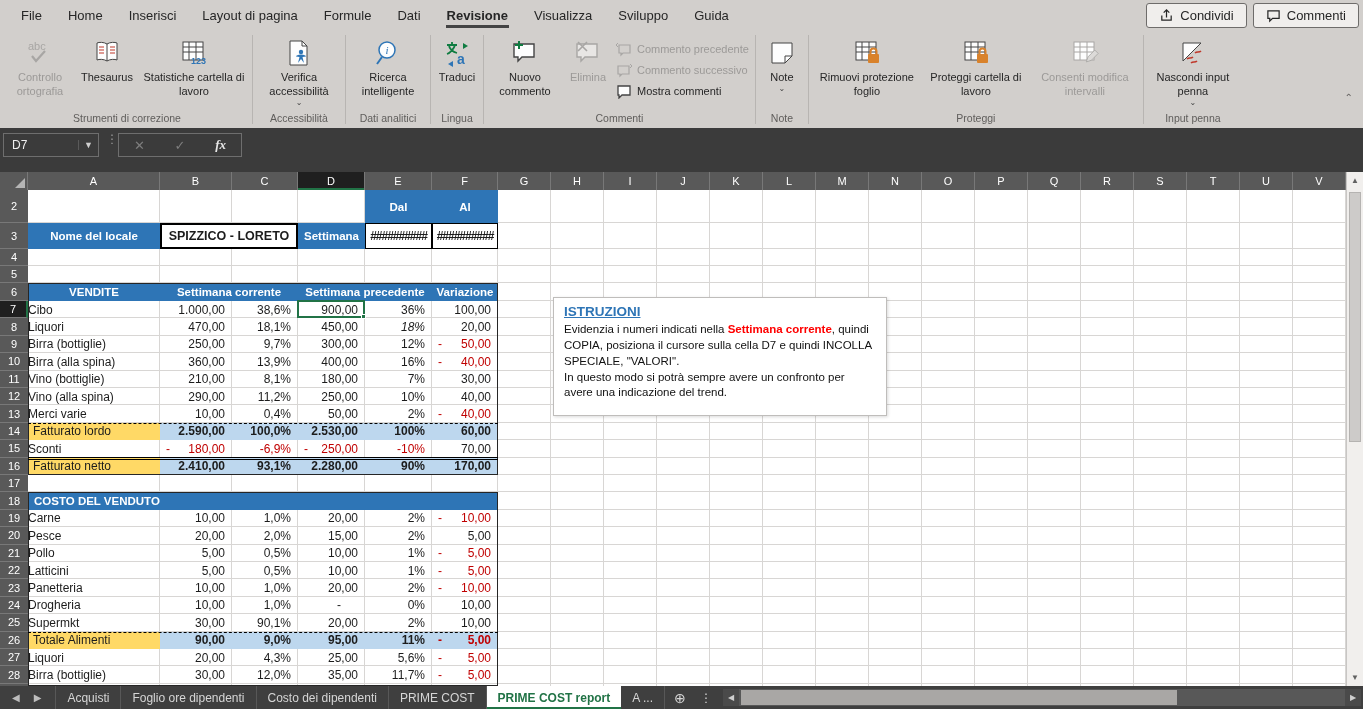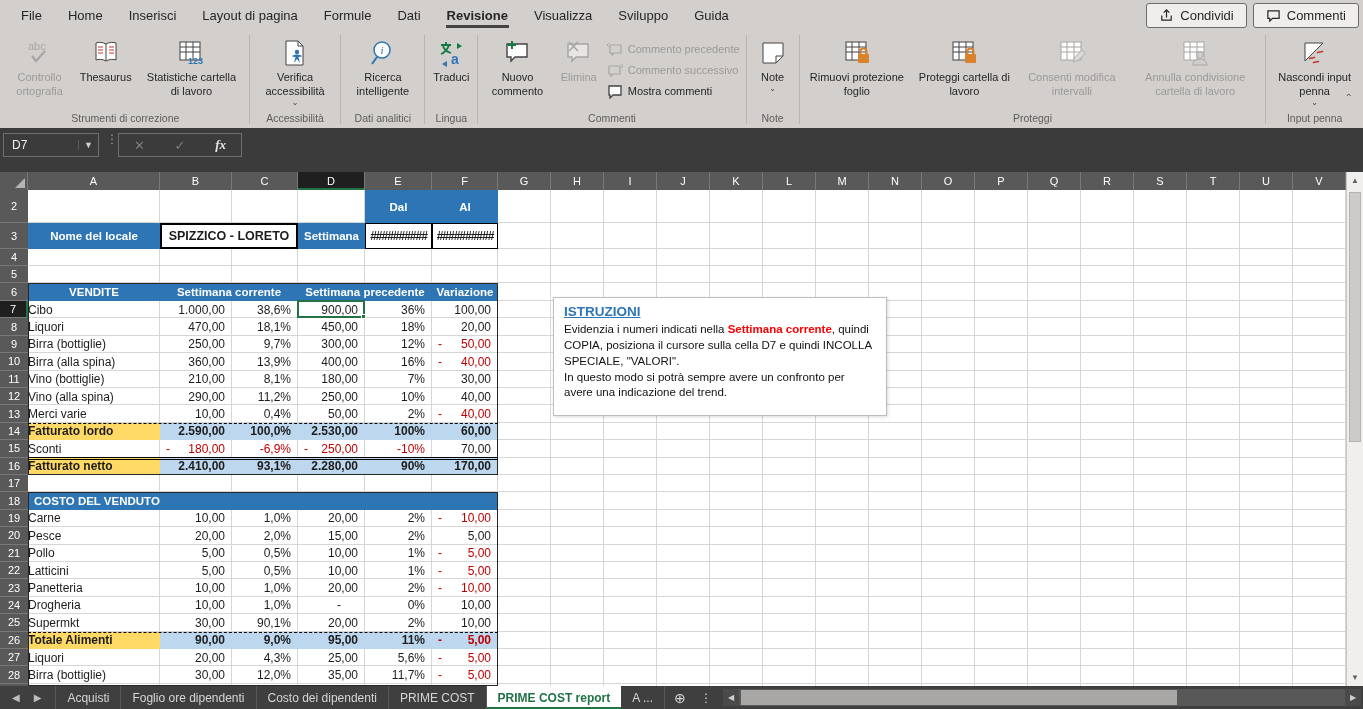--- a/index.html
+++ b/index.html
@@ -67,21 +67,21 @@
   .rh.sel { background:#1f1f1f; border-right:2px solid #217346; }
   .gl-v { position:absolute; top:0; width:1px; height:496px; background:#d8d6d4; }
   .gl-h { position:absolute; left:28px; height:1px; width:1318px; background:#d8d6d4; }
   .cell { position:absolute; font-size:12px; color:#1c1c1c; display:flex; align-items:center; overflow:hidden; z-index:2; }
   .cell.label { }
   .cell.val, .cell.pct { justify-content:flex-end; padding-right:7px; }
   .cell.hdr-blue { background:#2e75b6; color:#fff; font-weight:bold; justify-content:center; font-size:11.5px; }
   .cell.hdr-blue.left { justify-content:flex-start; padding-left:6px; }
   .cell.name-cell { background:#fff; font-weight:bold; justify-content:center; border:2px solid #000; font-size:12.5px; }
   .cell.hash { font-weight:bold; justify-content:center; border:1px solid #000; letter-spacing:-1px; font-size:12px; }
-  .cell.yellow { background:#ffd966; font-weight:bold; }
+  .cell.yellow { background:#ffd966; font-weight:normal; padding-left:5px; }
   .cell.tval { background:#bdd7ee; font-weight:bold; justify-content:flex-end; padding-right:7px; }
   .cell.red { color:#c00000; justify-content:flex-end; padding-right:7px; }
   .cell.neg { color:#c00000; justify-content:space-between; padding:0 7px 0 6px; }
   .cell.neg .minus { flex:none; }
   .cell.tneg { background:#bdd7ee; font-weight:bold; color:#c00000; justify-content:space-between; padding:0 7px 0 6px; }
   .cell.dash { justify-content:flex-end; padding-right:24px; }
   .outline { position:absolute; border:1px solid #262626; z-index:3; pointer-events:none; }
   .b-dashed { position:absolute; border-top:1px dashed #000; z-index:4; pointer-events:none; }
   .b-double { position:absolute; border-top:3px double #000; z-index:4; pointer-events:none; }
   #selcell { position:absolute; border:2px solid #217346; z-index:6; pointer-events:none; }
@@ -331,31 +331,20 @@
           </div>
           <div class="bigbtn dis">
             <span class="icn">
               <svg width="28" height="28" viewBox="0 0 28 28">
                 <rect x="3" y="3" width="20" height="18" fill="#fdfdfd" stroke="#a8a6a4"></rect>
                 <path d="M3 8 h20 M3 13 h20 M9 3 v18 M16 3 v18" stroke="#a8a6a4" stroke-width="1" fill="none"></path>
                 <path d="M15 24 l2-6 l8-8 l4 4 l-8 8 z" transform="scale(0.85) translate(3,3)" fill="#dcdad8" stroke="#a8a6a4"></path>
               </svg>
             </span>
             <span class="lbl" style="max-width: 102px;">Consenti modifica intervalli</span>
-          </div>
-          <div class="bigbtn dis">
-            <span class="icn">
-              <svg width="28" height="28" viewBox="0 0 28 28">
-                <rect x="3" y="3" width="20" height="18" fill="#fdfdfd" stroke="#a8a6a4"></rect>
-                <path d="M3 8 h20 M3 13 h20 M9 3 v18 M16 3 v18" stroke="#a8a6a4" stroke-width="1" fill="none"></path>
-                <circle cx="19" cy="16" r="3.5" fill="#cfcdcb" stroke="#a8a6a4"></circle>
-                <path d="M12 26 c0-4 3-6 7-6 s7 2 7 6 z" fill="#cfcdcb" stroke="#a8a6a4"></path>
-              </svg>
-            </span>
-            <span class="lbl" style="max-width: 128px;">Annulla condivisione cartella di lavoro</span>
           </div>
         </div>
         <div class="rgroup-label">Proteggi</div>
       </div>
       <div class="rgroup-sep"></div>
       <div class="rgroup">
         <div class="rgroup-body">
           <div class="bigbtn">
             <span class="icn">
               <svg width="28" height="28" viewBox="0 0 28 28">
@@ -489,21 +478,21 @@
       <div class="cell val" style="left: 160px; top: 111px; width: 72px; height: 17.4px;">1.000,00</div>
       <div class="cell pct" style="left: 232px; top: 111px; width: 66px; height: 17.4px;">38,6%</div>
       <div class="cell val" style="left: 298px; top: 111px; width: 67px; height: 17.4px;">900,00</div>
       <div class="cell pct" style="left: 365px; top: 111px; width: 67px; height: 17.4px;">36%</div>
       <div class="cell val" style="left: 432px; top: 111px; width: 66px; height: 17.4px;">100,00</div>
       <div class="gl-h" style="top: 144.8px;"></div>
       <div class="cell label" style="left: 28px; top: 128.4px; width: 132px; height: 17.4px;">Liquori</div>
       <div class="cell val" style="left: 160px; top: 128.4px; width: 72px; height: 17.4px;">470,00</div>
       <div class="cell pct" style="left: 232px; top: 128.4px; width: 66px; height: 17.4px;">18,1%</div>
       <div class="cell val" style="left: 298px; top: 128.4px; width: 67px; height: 17.4px;">450,00</div>
-      <div class="cell pct" style="left: 365px; top: 128.4px; width: 67px; height: 17.4px;">18%</div>
+      <div class="cell pct" style="left: 365px; top: 128.4px; width: 67px; height: 17.4px; font-style: italic;">18%</div>
       <div class="cell val" style="left: 432px; top: 128.4px; width: 66px; height: 17.4px;">20,00</div>
       <div class="gl-h" style="top: 162.2px;"></div>
       <div class="cell label" style="left: 28px; top: 145.8px; width: 132px; height: 17.4px;">Birra (bottiglie)</div>
       <div class="cell val" style="left: 160px; top: 145.8px; width: 72px; height: 17.4px;">250,00</div>
       <div class="cell pct" style="left: 232px; top: 145.8px; width: 66px; height: 17.4px;">9,7%</div>
       <div class="cell val" style="left: 298px; top: 145.8px; width: 67px; height: 17.4px;">300,00</div>
       <div class="cell pct" style="left: 365px; top: 145.8px; width: 67px; height: 17.4px;">12%</div>
       <div class="cell neg" style="left: 432px; top: 145.8px; width: 66px; height: 17.4px;">
         <span class="minus">-</span>
         <span>50,00</span>

